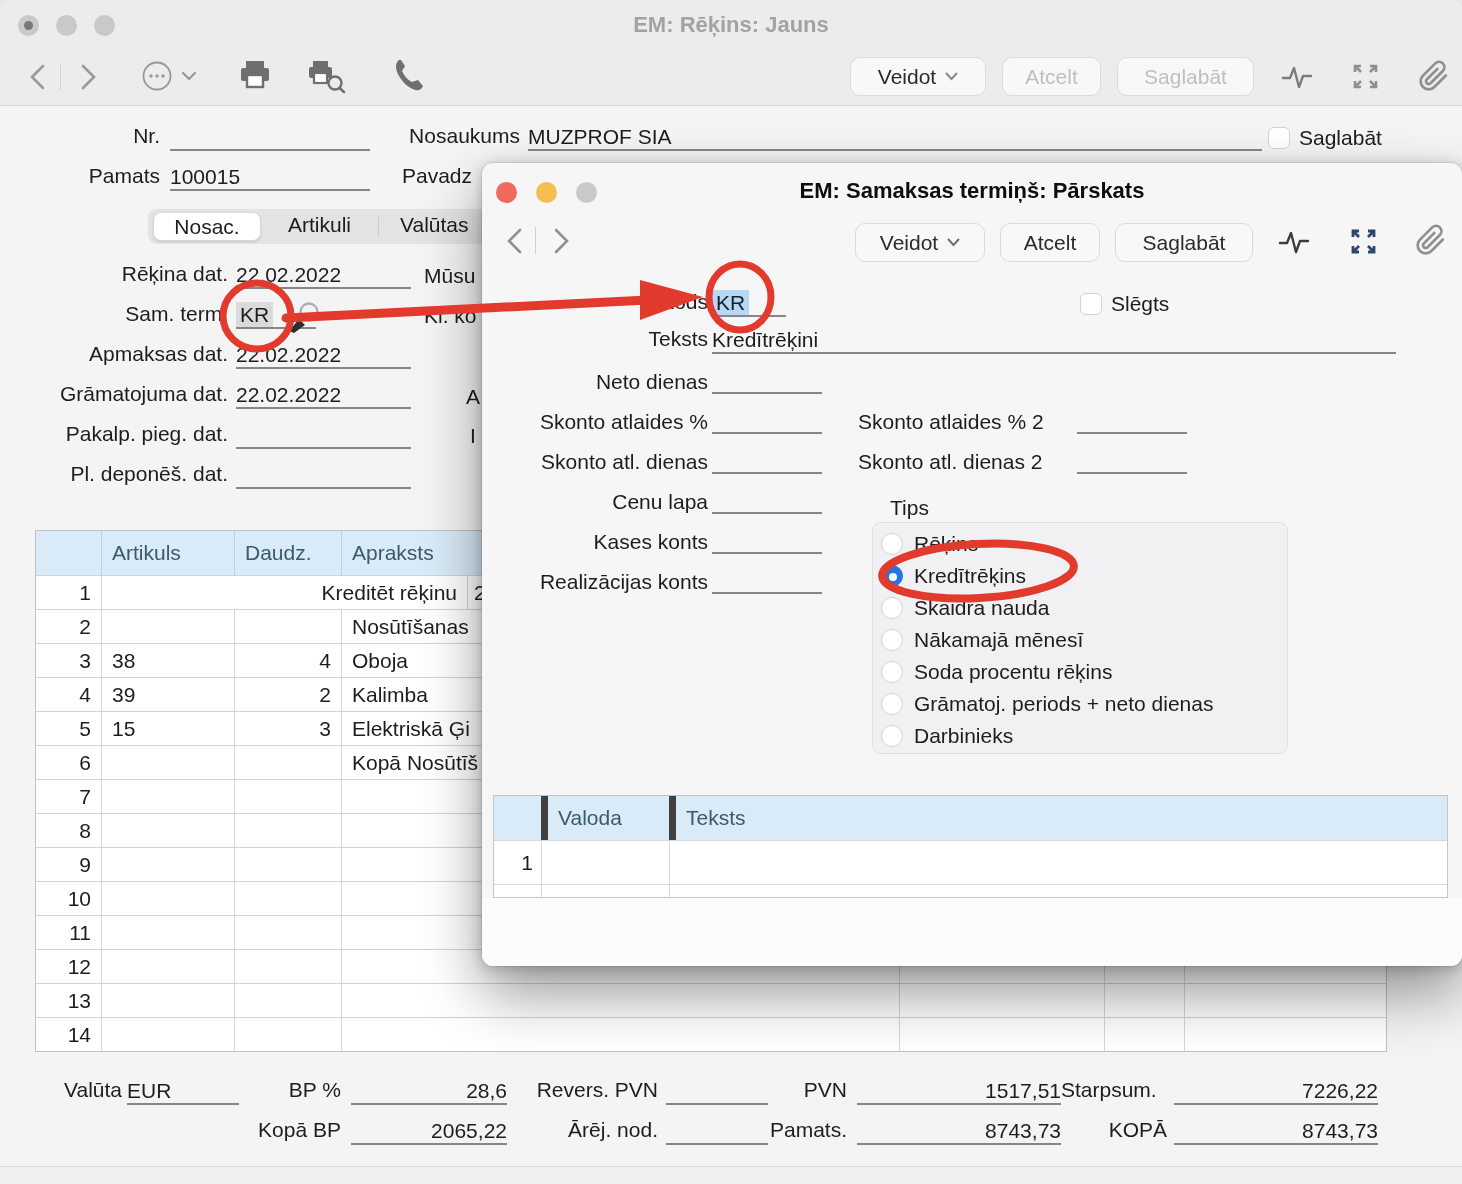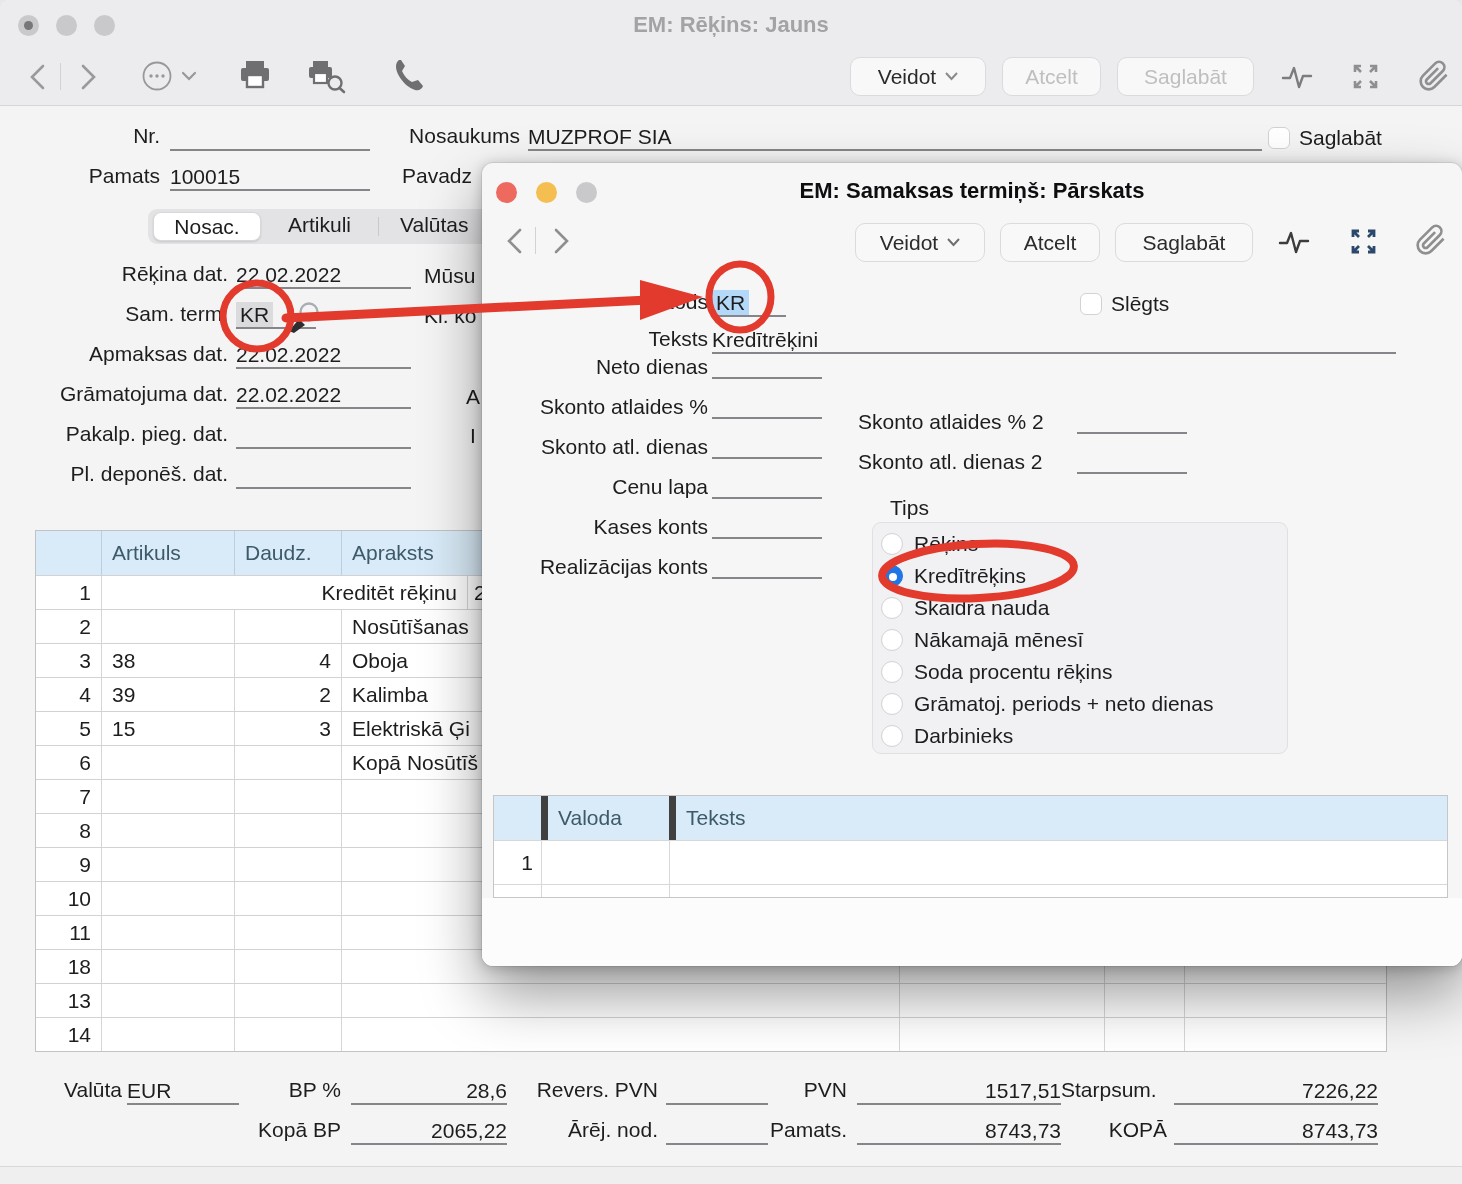--- a/index.html
+++ b/index.html
@@ -64,21 +64,21 @@
 
   
   .fgwin { position:absolute; left:482px; top:155px; width:980px; height:803px;
            background:#f6f6f7; border-radius:11px; z-index:10;
            box-shadow:0 28px 60px rgba(0,0,0,.40), 0 2px 14px rgba(0,0,0,.22), 0 0 0 1px rgba(0,0,0,.07);margin-top:8px; }
   .fg-title { position:absolute; left:0; top:15px; width:100%; text-align:center;
               font-size:22px; font-weight:bold; color:#0e0e10; }
   .fg-lower { position:absolute; left:0; top:735px; width:100%; height:68px; background:#fcfcfd;
               border-radius:0 0 11px 11px; }
 
-  .frows { position:absolute; left:0; top:190px; width:420px; }
+  .frows { position:absolute; left:0; top:205px; width:420px; }
   .frow { height:40px; display:flex; align-items:flex-start; }
   .frow .flbl { width:226px; text-align:right; font-size:21px; line-height:27px; }
   .frow .ful { margin-left:4px; width:110px; height:26px; border-bottom:2px solid #86868a; }
   .frows2 { position:absolute; left:376px; top:245px; width:420px; }
   .frows2 .flbl { width:215px; text-align:left; }
 
   .tipsbox { position:absolute; left:390px; top:359px; width:416px; height:232px;
              background:#f1f1f3; border:1px solid #e0e0e2; border-radius:9px; padding:5px 0 12px 8px; }
   .ropt { height:32px; display:flex; align-items:center; gap:11px; }
   .rlabel { font-size:21px; }
@@ -342,21 +342,21 @@
       <div class="brow">
         <div class="bcell c-num" style="width: 65px;">11</div>
         <div class="bcell bl c-l" style="width: 133px;"></div>
         <div class="bcell bl c-r" style="width: 107px;"></div>
         <div class="bcell bl c-l" style="width: 558px;"></div>
         <div class="bcell bl c-l" style="width: 205px;"></div>
         <div class="bcell bl c-l" style="width: 80px;"></div>
         <div class="bcell bl c-l" style="width: 202px;"></div>
       </div>
       <div class="brow">
-        <div class="bcell c-num" style="width: 65px;">18</div>
+        <div class="bcell c-num" style="width: 65px;">12</div>
         <div class="bcell bl c-l" style="width: 133px;"></div>
         <div class="bcell bl c-r" style="width: 107px;"></div>
         <div class="bcell bl c-l" style="width: 558px;"></div>
         <div class="bcell bl c-l" style="width: 205px;"></div>
         <div class="bcell bl c-l" style="width: 80px;"></div>
         <div class="bcell bl c-l" style="width: 202px;"></div>
       </div>
       <div class="brow">
         <div class="bcell c-num" style="width: 65px;">13</div>
         <div class="bcell bl c-l" style="width: 133px;"></div>

